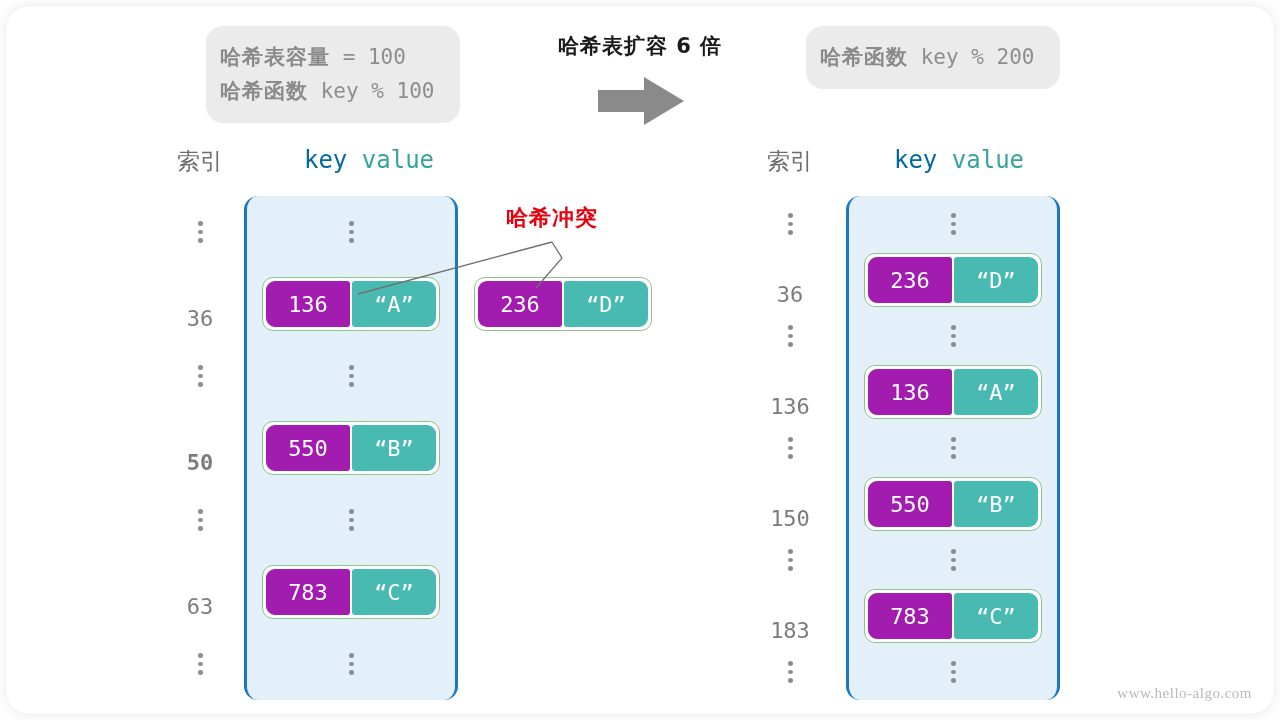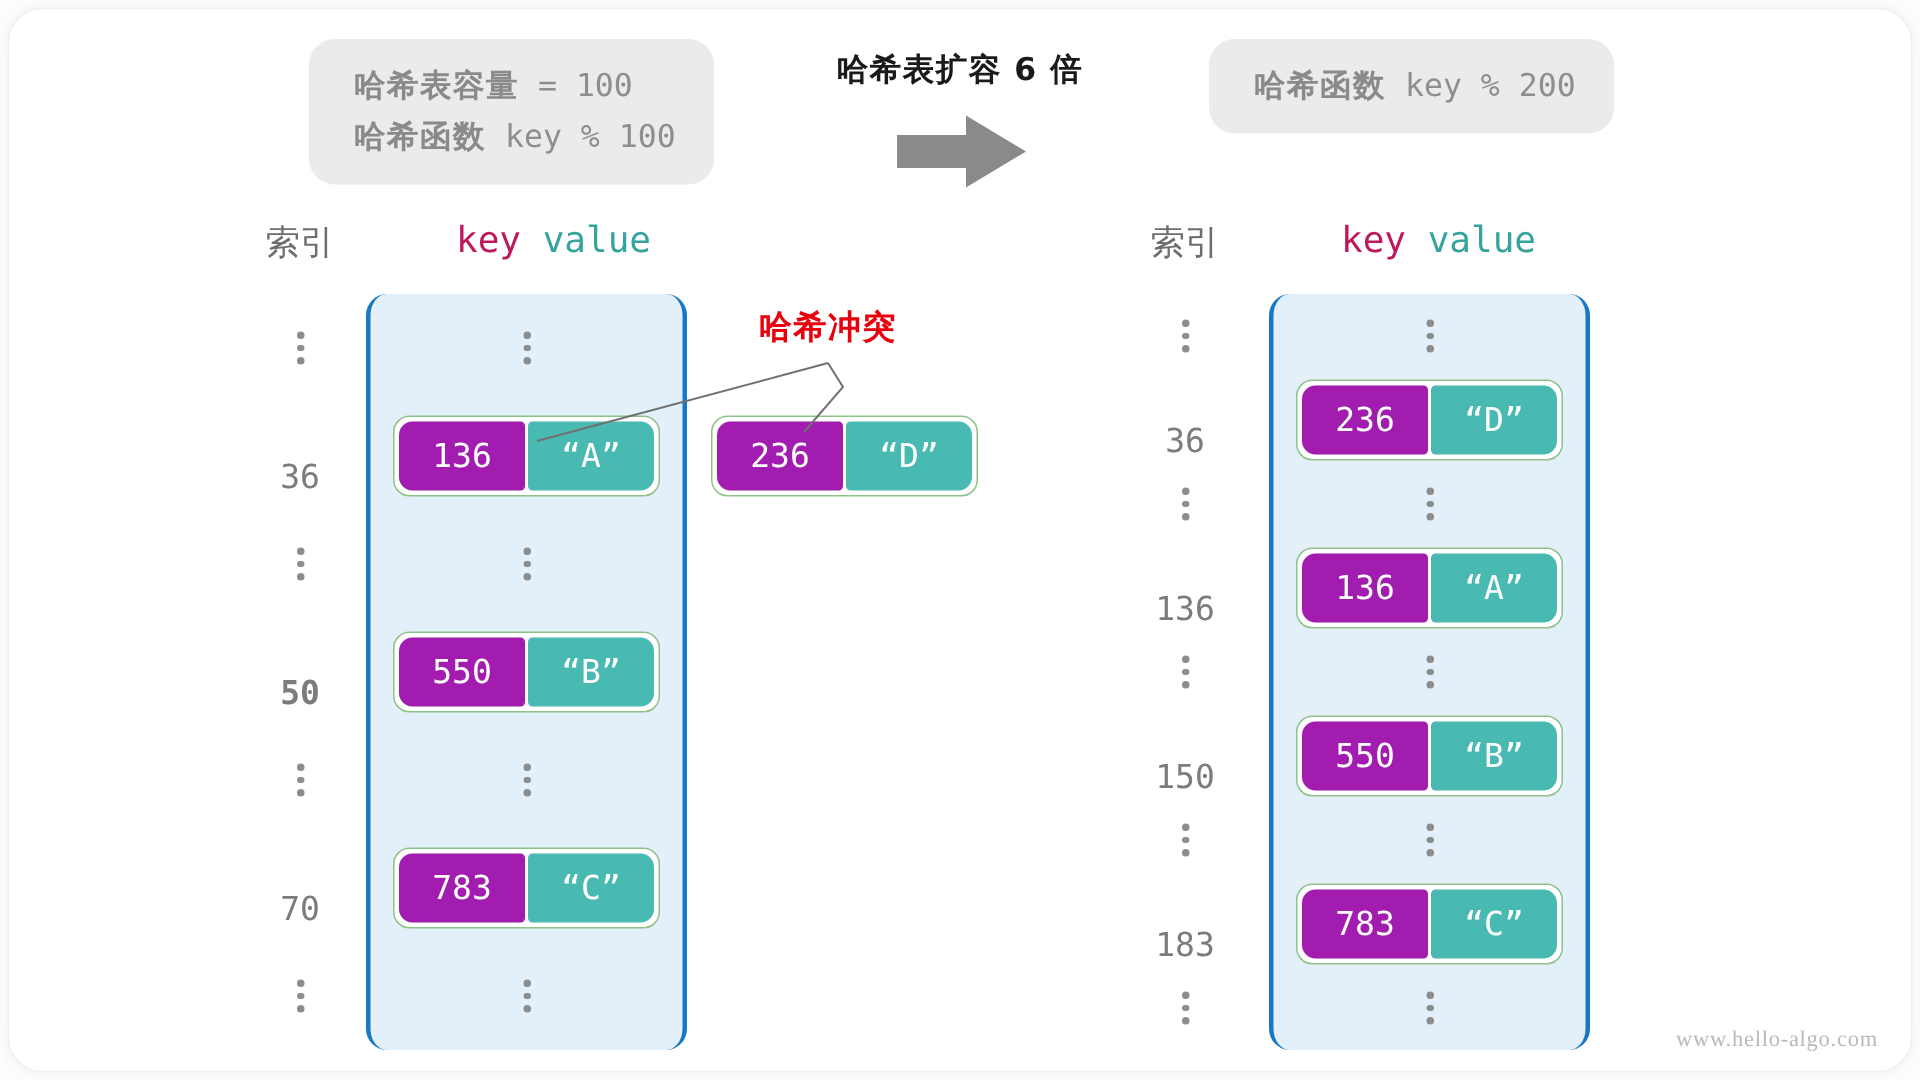--- a/index.html
+++ b/index.html
@@ -33,21 +33,21 @@
     box-shadow: 0 0 0 1px #f0f0f0, 0 0 14px 5px rgba(0,0,0,0.045);
     box-sizing: border-box;
     pointer-events: none;
   }
 
   
   .info-box {
     position: absolute;
     background: #ebebeb;
     border-radius: 17px;
-    padding: 14px 26px 15px 30px;
+    padding: 14px 26px 15px 14px;
     box-sizing: border-box;
     font-family: "DejaVu Sans Mono", "Liberation Mono", monospace;
     font-size: 21px;
     line-height: 1.62;
     color: #8e8e8e;
     white-space: nowrap;
   }
   .info-box .cjk {
     font-family: "DejaVu Sans", "Liberation Sans", sans-serif;
     font-weight: bold;
@@ -85,21 +85,21 @@
     height: 32px;
     font-family: "DejaVu Sans Mono", "Liberation Mono", monospace;
     font-size: 24px;
     white-space: nowrap;
   }
   .col-header .idx-label {
     font-family: "DejaVu Sans", "Liberation Sans", sans-serif;
     color: #6e6e6e;
     font-size: 23px;
   }
-  .col-header .key-label   { color: #be185d; }
+  .col-header .key-label   { color: #0369a1; }
   .col-header .value-label { color: #36a39c; }
 
   #header-left  { left: 172px; }
   #header-right { left: 762px; }
   .col-header .hdr-idx {
     position: absolute;
     left: 0;
     top: 0;
     width: 56px;
     text-align: center;
@@ -291,21 +291,21 @@
           <span class="idx-cell">50</span>
         </div>
         <div class="row" style="height: 72px;">
           <span class="vdots" style="height: 22px;">
             <i></i>
             <i></i>
             <i></i>
           </span>
         </div>
         <div class="row" style="height: 72px;">
-          <span class="idx-cell">70</span>
+          <span class="idx-cell">63</span>
         </div>
         <div class="row" style="height: 72px;">
           <span class="vdots" style="height: 22px;">
             <i></i>
             <i></i>
             <i></i>
           </span>
         </div>
       </div>
       <div class="bucket-col" style="left: 72px; width: 214px; height: 504px;">

